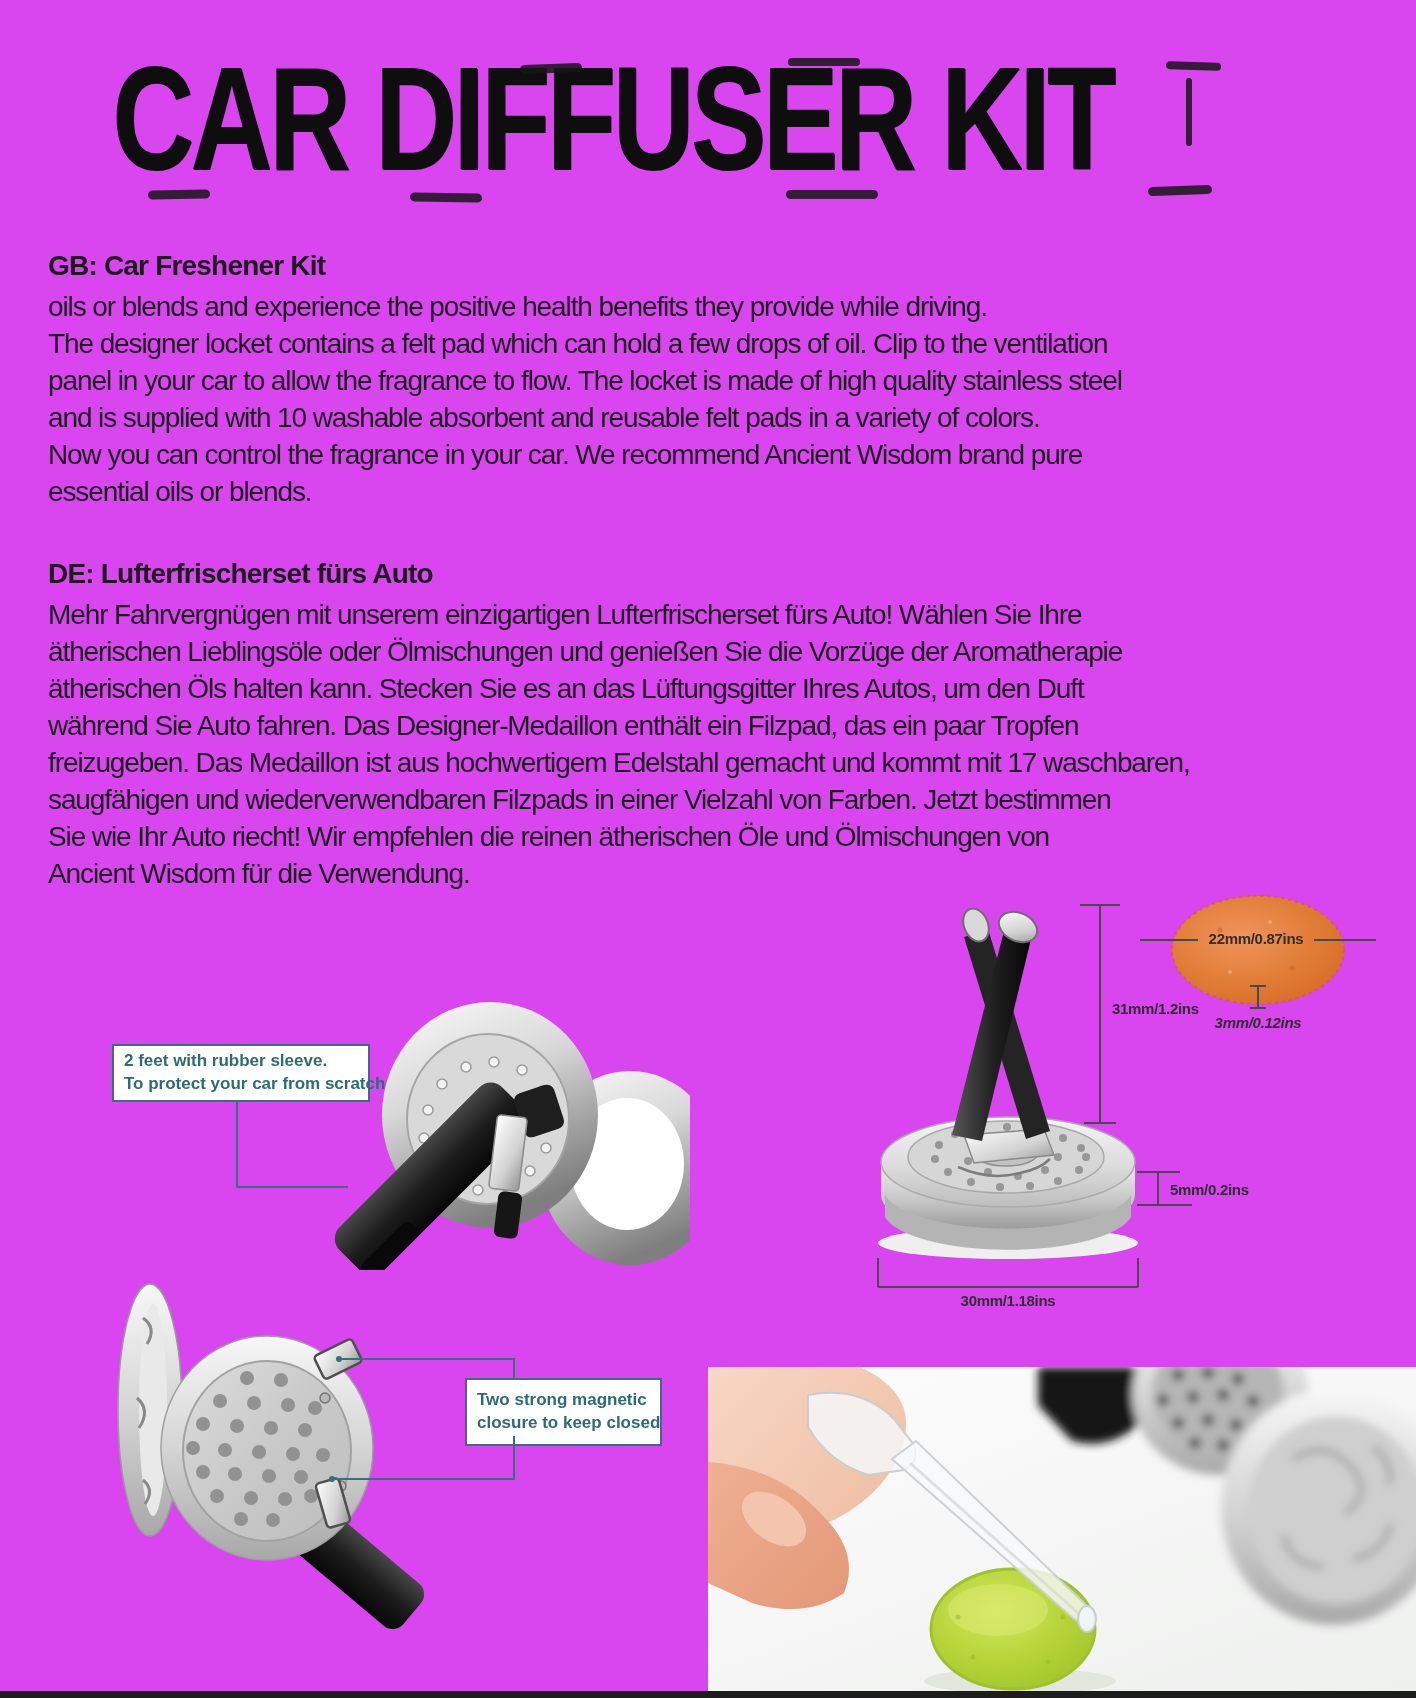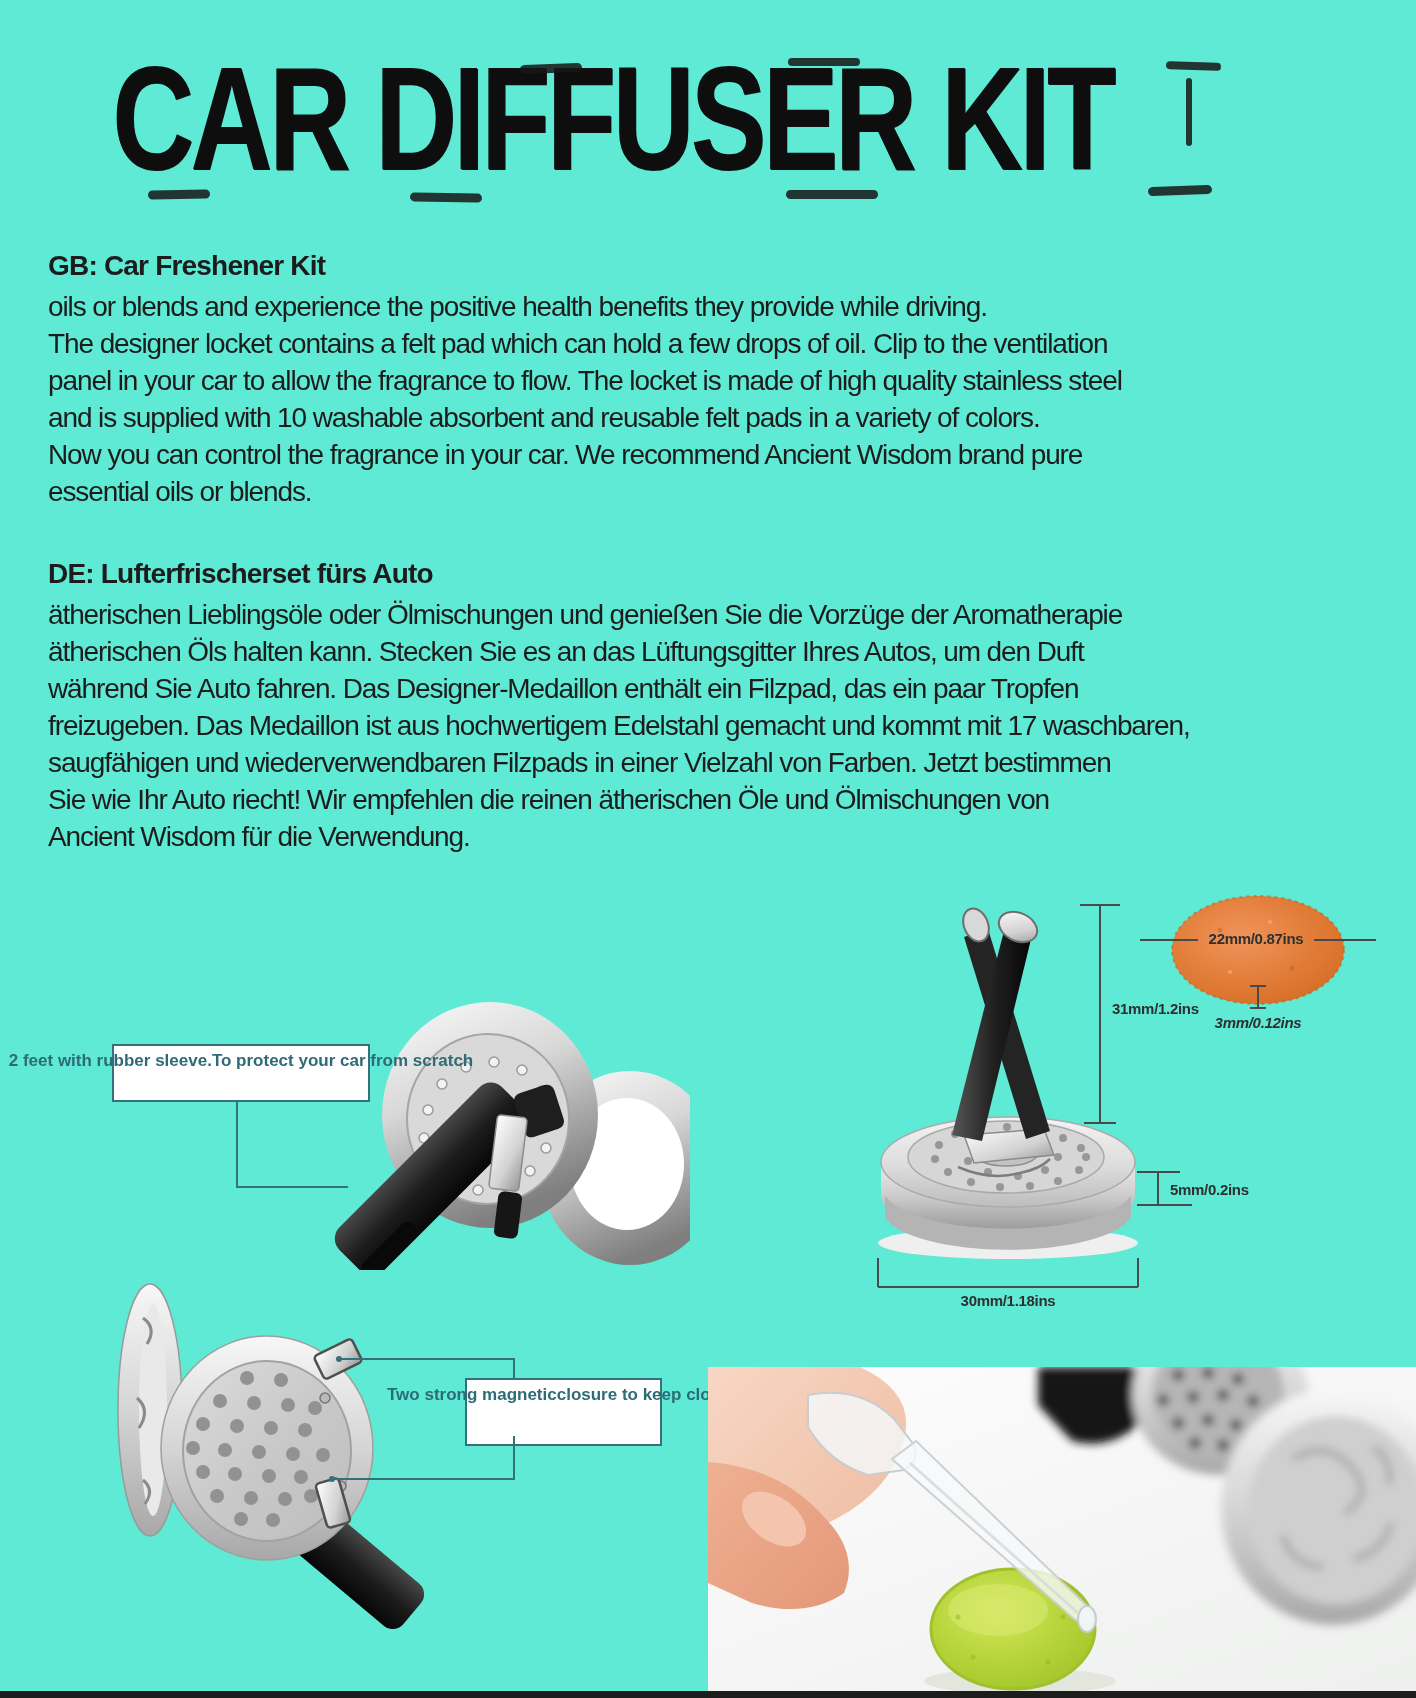--- a/index.html
+++ b/index.html
@@ -1,38 +1,38 @@
 <!DOCTYPE html>
 <html><head>
 <meta charset="utf-8">
 <style>
   * { margin:0; padding:0; box-sizing:border-box; }
   body { background:#fff; font-family:"Liberation Sans", sans-serif; }
-  .page { position:relative; width:1416px; height:1698px; background:#5eead4; overflow:hidden; }
+  .page { position:relative; width:1416px; height:1698px; background:#d946ef; overflow:hidden; }
 
   
   .title {
     position:absolute; left:112px; top:42px;
     font-size:146px; font-weight:700; line-height:1.05;
     letter-spacing:-5px; color:#0e0e0e; white-space:nowrap;
     transform:scaleX(.78); transform-origin:left top;
     text-shadow: 1px 1px 0 #111;
   }
   .smudge { position:absolute; background:#161616; border-radius:5px; opacity:.85; }
 
   
   .text-block { position:absolute; left:48px; color:#1c1c1c; }
   .heading { font-size:28px; font-weight:700; letter-spacing:-0.8px; margin-bottom:6px; white-space:nowrap; }
   .bline { font-size:28px; letter-spacing:-1.1px; line-height:37px; white-space:nowrap; }
 
   
   .callout {
     position:absolute; background:#fff; border:2px solid #35707c;
     color:#2d6b77; font-weight:700; font-size:17px; line-height:1.35;
-    display:flex; flex-direction:row; justify-content:center; padding:4px 10px;
+    display:flex; flex-direction:column; justify-content:center; padding:4px 10px;
   }
   .callout .cline { white-space:nowrap; }
   .connector { position:absolute; background:#35707c; }
   .connector-dot { position:absolute; width:6px; height:6px; border-radius:50%; background:#35707c; }
 
   
   .mlabel {
     position:absolute; font-size:15px; font-weight:700; color:#2f2f2f;
     white-space:nowrap; letter-spacing:-0.3px;
   }
@@ -67,20 +67,21 @@
     <div class="bline">oils or blends and experience the positive health benefits they provide while driving.</div>
     <div class="bline">The designer locket contains a felt pad which can hold a few drops of oil. Clip to the ventilation</div>
     <div class="bline">panel in your car to allow the fragrance to flow. The locket is made of high quality stainless steel</div>
     <div class="bline">and is supplied with 10 washable absorbent and reusable felt pads in a variety of colors.</div>
     <div class="bline">Now you can control the fragrance in your car. We recommend Ancient Wisdom brand pure</div>
     <div class="bline">essential oils or blends.</div>
   </section>
 
   <section class="text-block" style="top:558px;">
     <div class="heading">DE: Lufterfrischerset fürs Auto</div>
+    <div class="bline">Mehr Fahrvergnügen mit unserem einzigartigen Lufterfrischerset fürs Auto! Wählen Sie Ihre</div>
     <div class="bline">ätherischen Lieblingsöle oder Ölmischungen und genießen Sie die Vorzüge der Aromatherapie</div>
     <div class="bline">ätherischen Öls halten kann. Stecken Sie es an das Lüftungsgitter Ihres Autos, um den Duft</div>
     <div class="bline">während Sie Auto fahren. Das Designer-Medaillon enthält ein Filzpad, das ein paar Tropfen</div>
     <div class="bline">freizugeben. Das Medaillon ist aus hochwertigem Edelstahl gemacht und kommt mit 17 waschbaren,</div>
     <div class="bline">saugfähigen und wiederverwendbaren Filzpads in einer Vielzahl von Farben. Jetzt bestimmen</div>
     <div class="bline">Sie wie Ihr Auto riecht! Wir empfehlen die reinen ätherischen Öle und Ölmischungen von</div>
     <div class="bline">Ancient Wisdom für die Verwendung.</div>
   </section>
 
   <svg class="photo" style="left:310px;top:940px;" width="380" height="330" viewBox="0 0 380 330">

